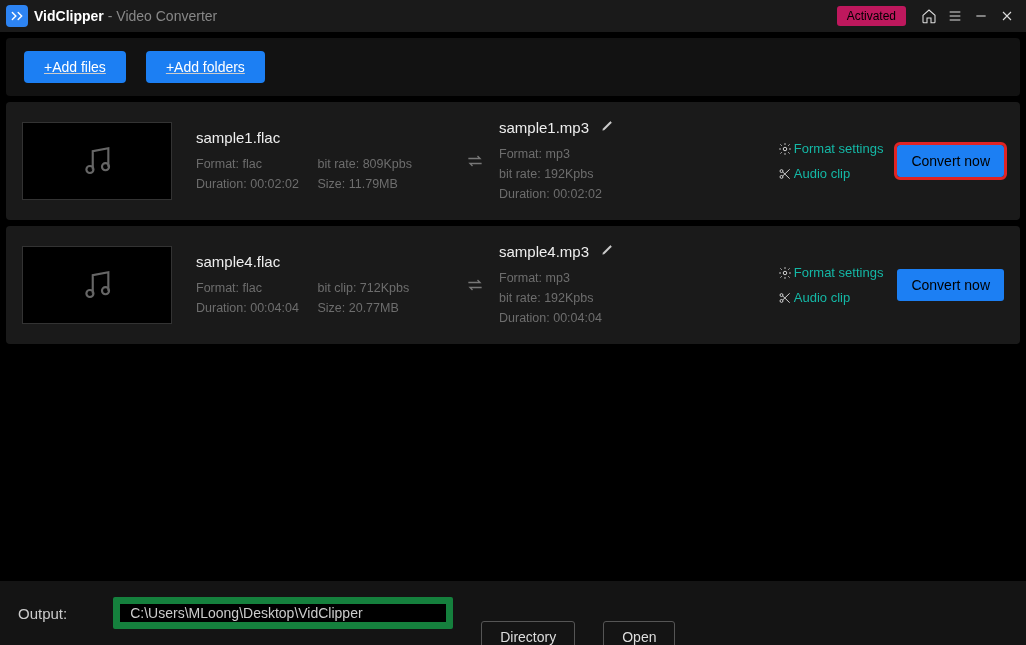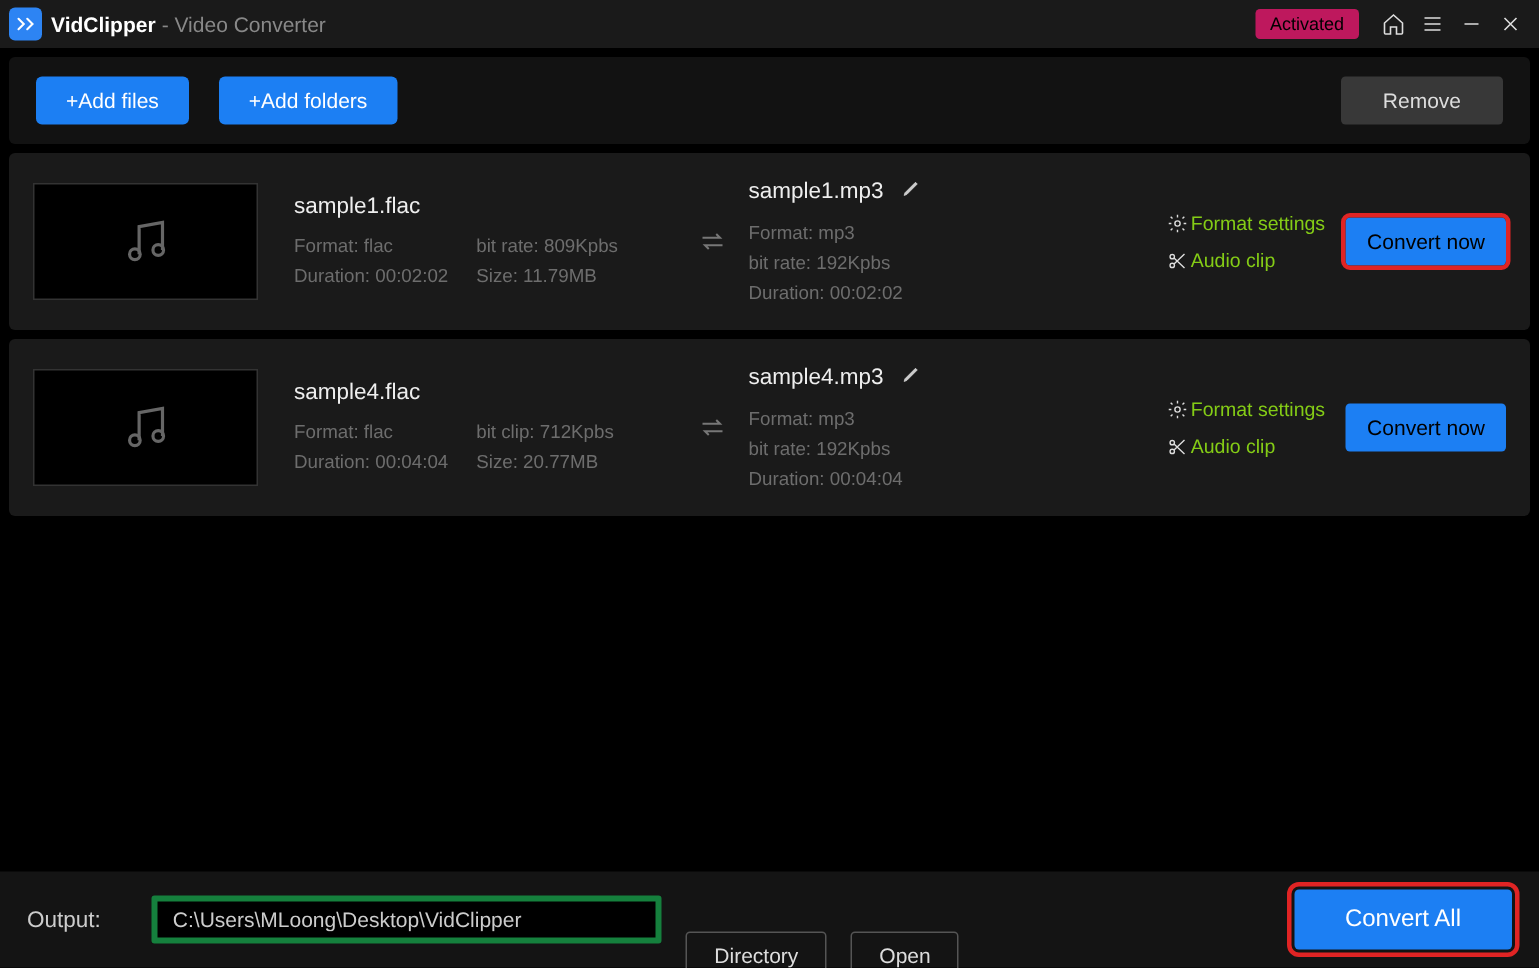--- a/index.html
+++ b/index.html
@@ -29,21 +29,21 @@
     background: #be185d; color: #000; font-size: 12px;
     padding: 3px 10px; border-radius: 3px; margin-right: 10px;
     font-weight: 500;
   }
   .ticon { width: 26px; height: 26px; display:flex; align-items:center; justify-content:center; color:#ddd; cursor:pointer; }
   .ticon svg { width:16px; height:16px; stroke:#ddd; fill:none; stroke-width:1.6; }
   
   .toolbar {
     height: 58px; background: #121212;
     display: flex; align-items: center; padding: 0 18px;
-    margin: 6px 6px 0 6px; border-radius: 4px;
+    margin: 6px 6px 0 6px; border-radius: 4px; text-decoration: underline;
   }
   .btn-blue {
     background: #1c7ff3; color:#fff; border:none;
     padding: 8px 20px; border-radius: 4px; font-size: 14px;
     margin-right: 20px; cursor:pointer;
   }
   .btn-dark {
     background: #383838; color:#ddd; border:none;
     padding: 8px 28px; border-radius: 3px; font-size: 14px; cursor:pointer;
   }
@@ -73,40 +73,40 @@
   .col-dst { width: 230px; }
   .dst-name-row { display:flex; align-items:center; gap:12px; margin-bottom:8px; }
   .edit-ic svg { width:14px; height:14px; stroke:#ccc; fill:#ccc; }
   .col-actions {
     flex:1;
     display:flex; flex-direction:column; align-items:flex-end; justify-content:center;
     gap:2px;
     position:relative;
   }
   .act-links { display:flex; flex-direction:column; gap:10px; align-items:flex-start; margin-right:0; }
-  .act-link { color:#84cc16; font-size:13px; display:flex; align-items:center; gap:2px; cursor:pointer; }
+  .act-link { color:#14b8a6; font-size:13px; display:flex; align-items:center; gap:2px; cursor:pointer; }
   .act-link svg { width:14px; height:14px; stroke:#ddd; fill:none; stroke-width:1.6; }
   .row-inner-right { display:flex; align-items:center; gap:14px; }
   .convert-now {
     background:#1c7ff3; color:#000000; border:none;
     padding: 8px 14px; border-radius:3px; font-size:14px; cursor:pointer;
   }
   .convert-now.highlight {
     outline: 3px solid #e02424; outline-offset: 0;
   }
 
   
   .bottombar {
     position: absolute; left:0; right:0; bottom:0;
     height: 64px; background: #141414;
-    display:flex; align-items:center; padding: 0 18px; gap: 16px; justify-content: flex-end;
+    display:flex; align-items:center; padding: 0 18px; gap: 28px; justify-content: flex-end;
   }
   .out-label { color:#ccc; font-size:15px; margin-right:18px; }
   .out-path {
-    width: 340px; height: 32px; background:#000; border:4px solid #15803d;
+    width: 340px; height: 32px; background:#000; border:7px solid #15803d;
     color:#ccc; font-size:14px; padding: 0 10px; border-radius:2px;
   }
   .btn-outline {
     background: transparent; border:1px solid #555; color:#ddd;
     height:32px; padding: 0 18px; border-radius:3px; font-size:14px; cursor:pointer;
     display:flex; align-items:center; gap:6px;margin-top:48px;
   }
   .btn-outline svg { width:14px; height:14px; stroke:#ddd; fill:none; stroke-width:1.6; }
   .bb-spacer { flex:1; }
   .convert-all {
@@ -147,21 +147,20 @@
     <svg viewBox="0 0 24 24">
         <path d="M6 6l12 12M18 6L6 18"></path>
       </svg>
   </div>
 </div>
 
 <div class="toolbar">
   <button class="btn-blue">+Add files</button>
   <button class="btn-blue">+Add folders</button>
   <div class="toolbar-spacer"></div>
-  <button class="btn-dark">Remove</button>
 </div>
 
 <div class="list" id="file-list">
     <div class="file-row">
     <div class="thumb">
       <svg viewBox="0 0 24 24">
           <path d="M9 18V5l11-2v13"></path>
           <circle cx="7" cy="18" r="2.5"></circle>
           <circle cx="18" cy="16" r="2.5"></circle>
         </svg>
@@ -283,14 +282,13 @@
 <div class="bottombar">
   <span class="out-label">Output:</span>
   <input class="out-path" value="C:\Users\MLoong\Desktop\VidClipper" style="">
   <button class="btn-outline">
       <span>Directory</span>
     </button>
   <button class="btn-outline">
       <span>Open</span>
     </button>
   <div class="bb-spacer"></div>
-  <button class="convert-all">Convert All</button>
 </div>
 
 </body></html>

